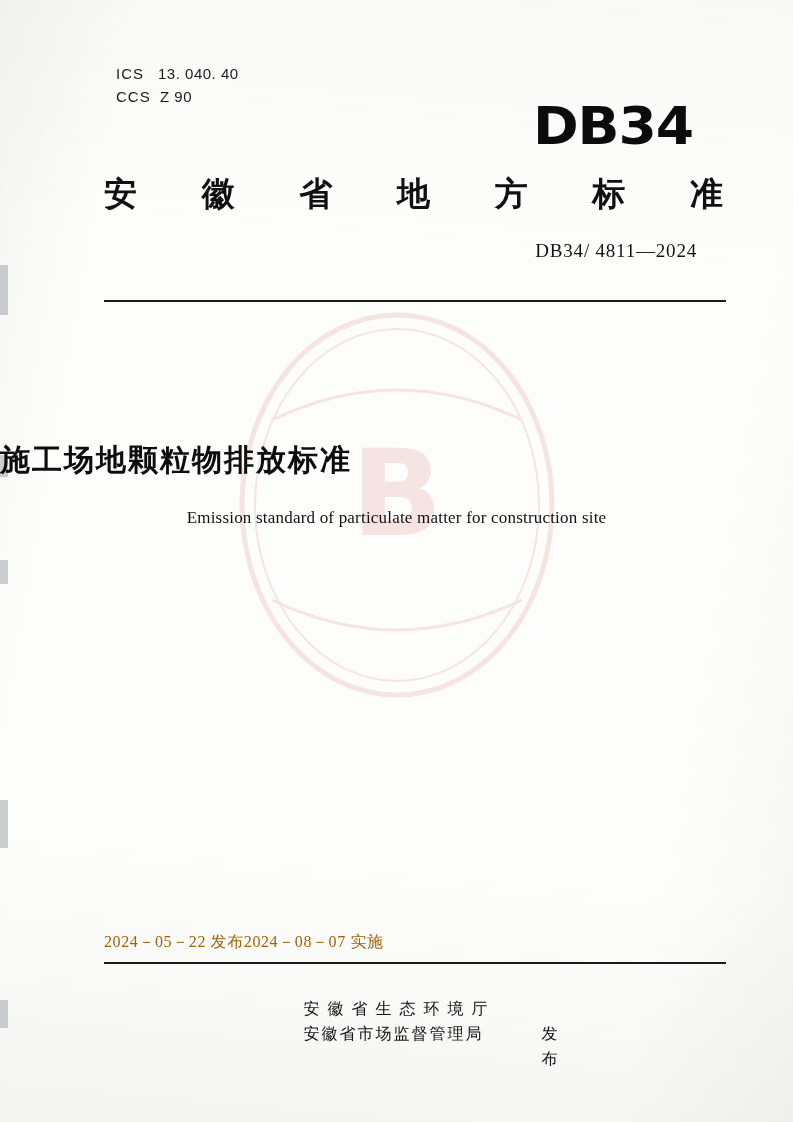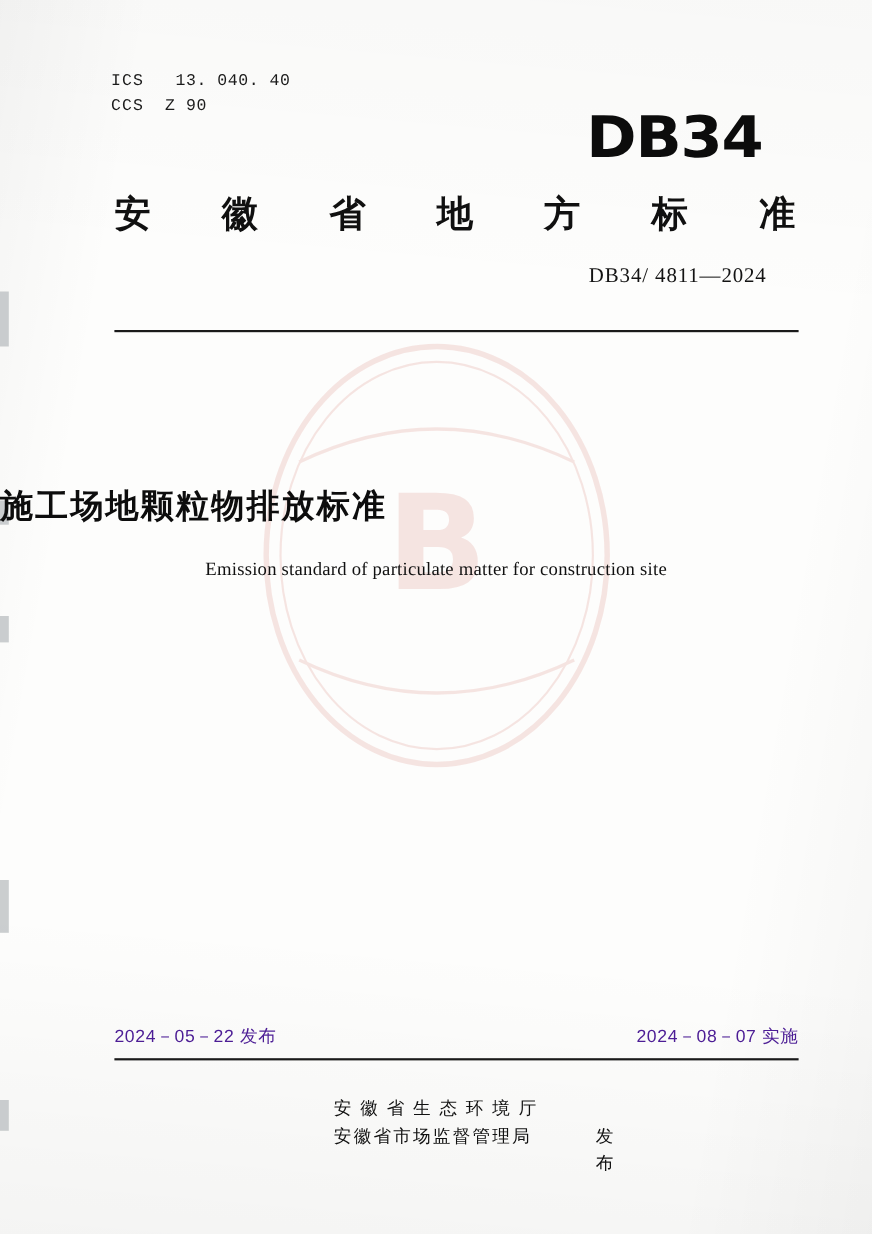--- a/index.html
+++ b/index.html
@@ -54,23 +54,23 @@
     left: 232px;
     top: 300px;
     width: 330px;
     height: 410px;
     opacity: 0.12;
     pointer-events: none;
   }
 
   .ics-block {
     position: absolute;
-    left: 101px;
+    left: 116px;
     top: 62px;
-    font-family: Liberation Mono, monospace;
+    font-family: Liberation Sans, sans-serif;
     font-size: 15px;
     line-height: 23px;
     letter-spacing: .5px;
     color: #1b1b1b;
   }
   .ics-block .lbl { letter-spacing: 1px; }
 
   .db-mark {
     position: absolute;
     right: 100px;
@@ -150,25 +150,24 @@
     height: 0;
     border-top: 2px solid #1a1a1a;
   }
 
   .date-row {
     position: absolute;
     left: 104px;
     top: 932px;
     width: 622px;
     display: flex;
-    justify-content: space-between;
-    font-family: Liberation Sans, sans-serif;
+    font-family: Liberation Serif, serif;
     font-size: 16px;
     letter-spacing: .6px;
-    color: #4c1d95;
+    color: #a16207;
   }
 
   .issuer {
     position: absolute;
     left: 0;
     right: 0;
     top: 996px;
     text-align: center;
     font-family: Liberation Serif, serif;
     font-size: 16px;

